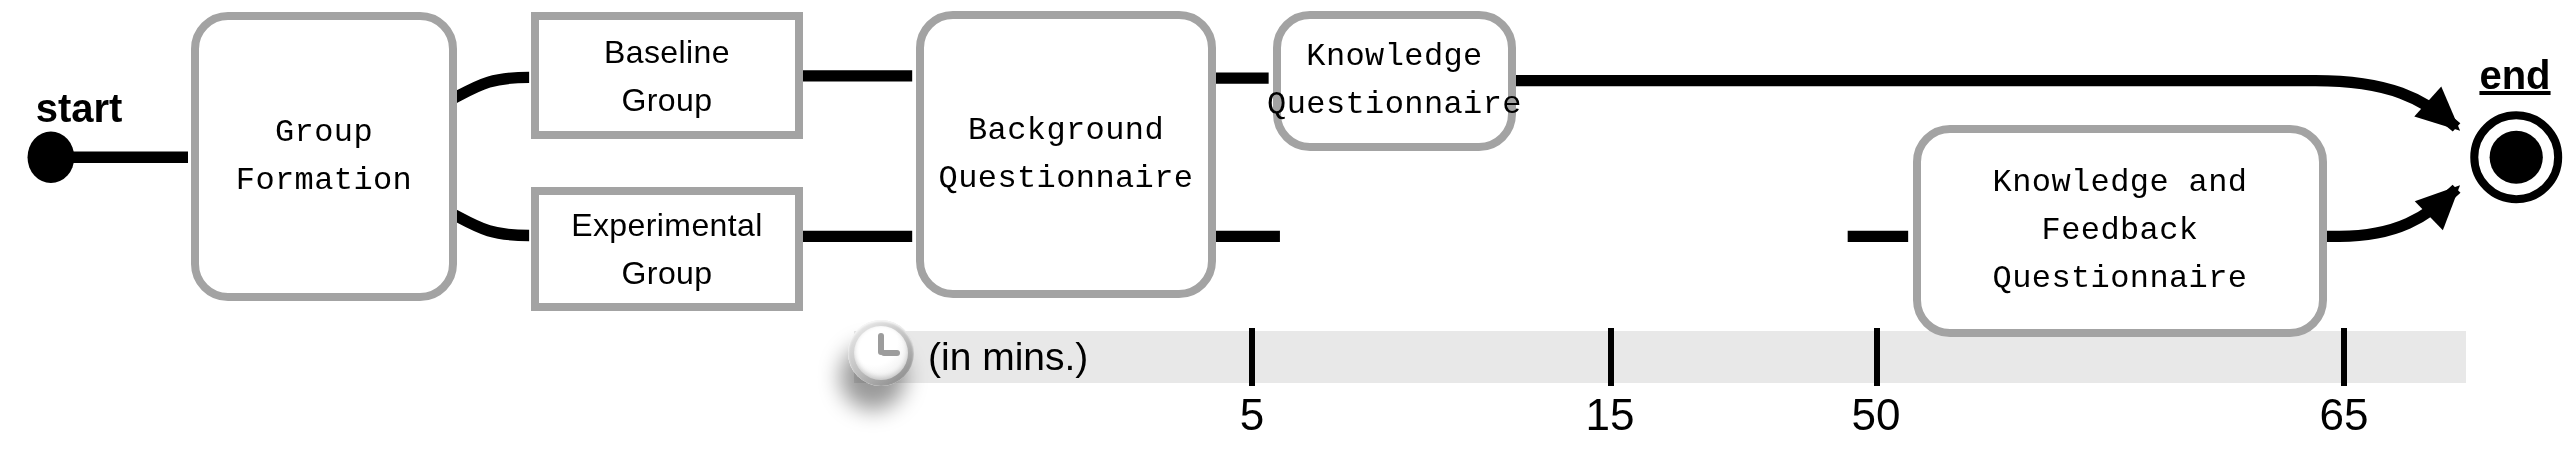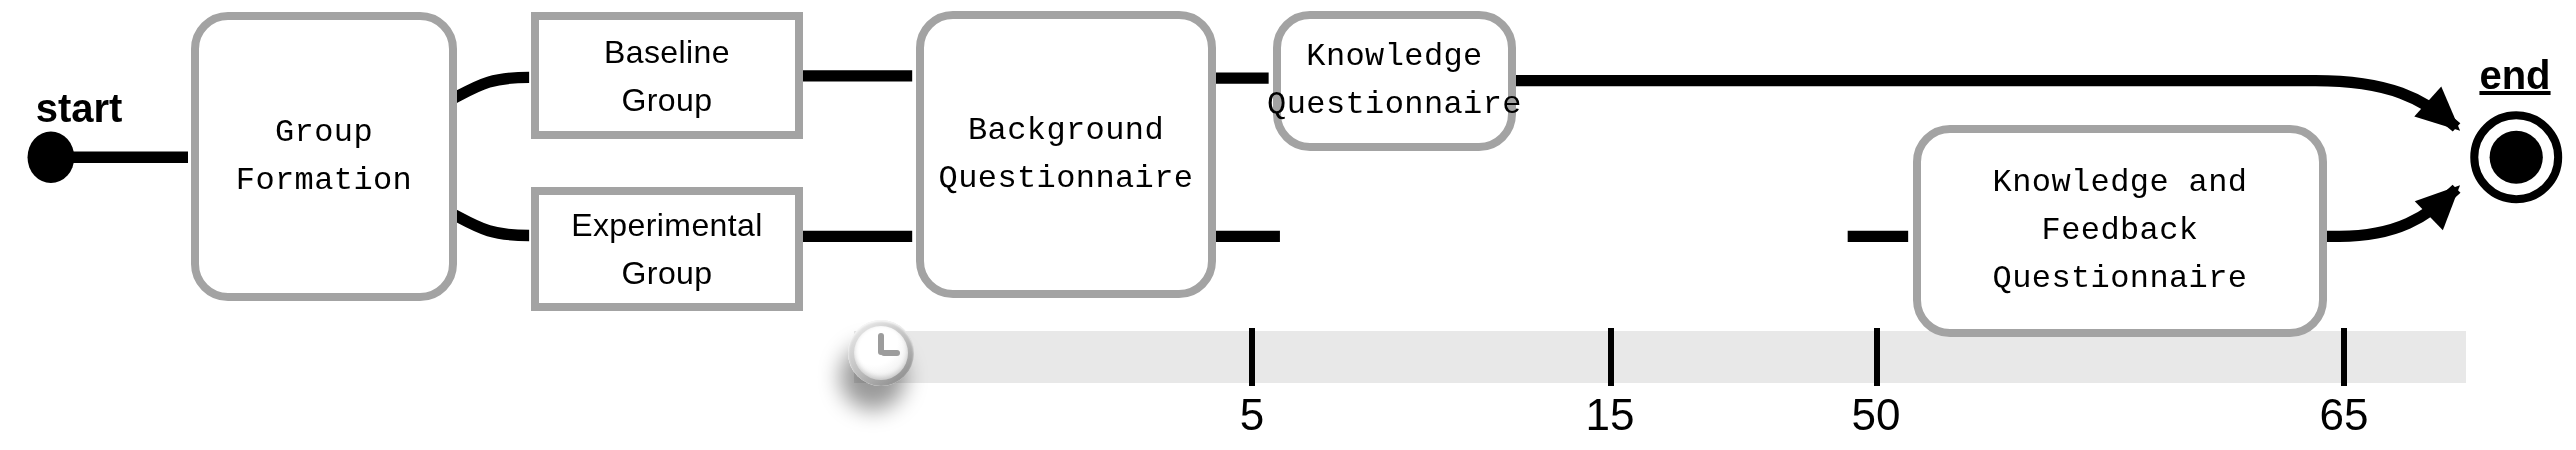--- a/index.html
+++ b/index.html
@@ -115,20 +115,21 @@
   <div class="tick" style="left:1249px"></div>
   <div class="tick" style="left:1608px"></div>
   <div class="tick" style="left:1874px"></div>
   <div class="tick" style="left:2341px"></div>
 
   <div class="tick-label" style="left:1252px">5</div>
   <div class="tick-label" style="left:1610px">15</div>
   <div class="tick-label" style="left:1876px">50</div>
   <div class="tick-label" style="left:2344px">65</div>
 
+  <div id="unit-label">(in mins.)</div>
 
   <div id="clock">
     <div class="face">
       <div class="hand hand-hour"></div>
       <div class="hand hand-minute"></div>
     </div>
   </div>
 
 </div>
 

